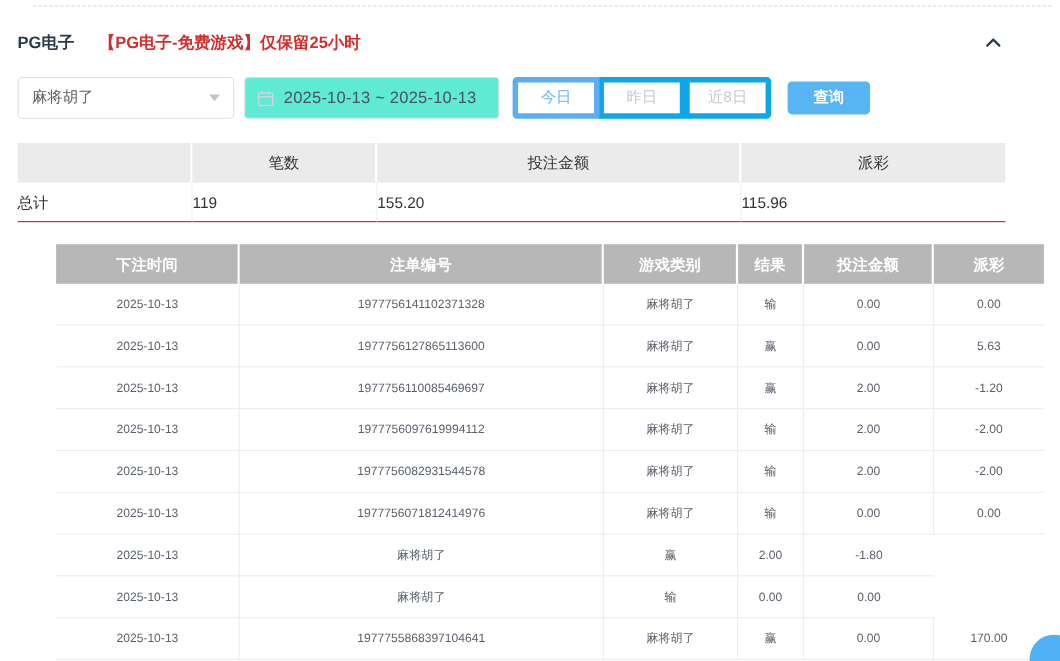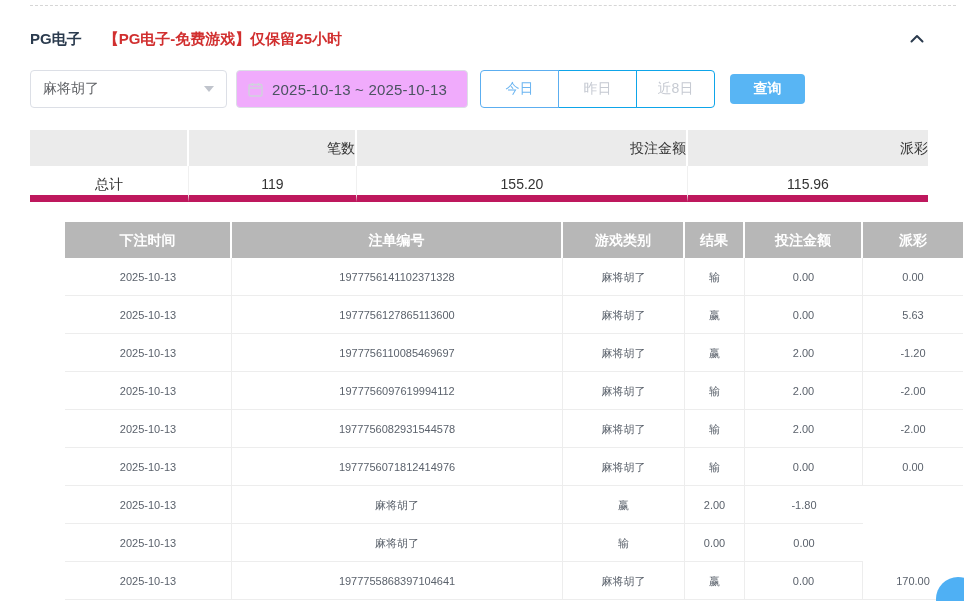--- a/index.html
+++ b/index.html
@@ -1,47 +1,47 @@
 <!DOCTYPE html>
 <html><head>
 <meta charset="utf-8">
 <style>
   * { margin:0; padding:0; box-sizing:border-box; }
   html,body { background:#fff; }
   body { font-family:"Liberation Sans","DejaVu Sans",sans-serif; }
   .page { position:relative; width:964px; height:601px; background:#fff; overflow:hidden; }
   .top-dash { position:absolute; top:5px; left:30px; right:8px; border-top:1px dashed #d6d6d6; }
-  .content { position:absolute; top:6px; left:30px; width:898px; }
+  .content { position:absolute; top:6px; left:16px; width:898px; }
 
   
   .panel-header { margin-top:22px; height:22px; display:flex; align-items:center; }
   .title { font-size:15px; font-weight:700; color:#2b3b4e; }
   .notice { margin-left:22px; font-size:15px; font-weight:700; color:#d12f2f; }
   .collapse { margin-left:auto; width:22px; height:22px; display:flex; align-items:center; justify-content:center; cursor:pointer; }
 
   
   .filter-row { margin-top:20px; height:38px; display:flex; align-items:center; }
   .select { width:197px; height:38px; border:1px solid #dcdfe6; border-radius:4px; display:flex; align-items:center; justify-content:space-between; padding:0 12px; font-size:14px; color:#606266; cursor:pointer; background:#fff; }
   .caret { width:0; height:0; border-left:5px solid transparent; border-right:5px solid transparent; border-top:6px solid #c0c4cc; }
-  .date-input { margin-left:9px; width:232px; height:38px; border:1px solid #dcdfe6; border-radius:4px; display:flex; align-items:center; padding:8px 11px; background:#f0abfc; cursor:pointer; }
+  .date-input { margin-left:9px; width:232px; height:38px; border:1px solid #dcdfe6; border-radius:4px; display:flex; align-items:center; padding:8px 11px; background:#5eead4; cursor:pointer; }
   .date-input .val { margin-left:9px; font-size:15px; color:#4a5360; letter-spacing:0.2px; }
   .btn-group { margin-left:12px; display:flex; }
-  .qbtn { position:relative; width:79px; height:38px; background:#fff; border:1px solid #0ea5e9; font-size:14px; color:#c6cad2; cursor:pointer; font-family:inherit; }
+  .qbtn { position:relative; width:79px; height:38px; background:#fff; border:5px solid #0ea5e9; font-size:14px; color:#c6cad2; cursor:pointer; font-family:inherit; }
   .qbtn + .qbtn { margin-left:-1px; }
   .qbtn:first-child { border-radius:4px 0 0 4px; }
   .qbtn:last-child { border-radius:0 4px 4px 0; }
   .qbtn.active { border-color:#5caef0; color:#6cb5f1; z-index:2; }
   .query { margin-left:15px; width:75px; height:30px; border:none; border-radius:4px; background:#58b5f4; color:#fff; font-size:14px; font-weight:700; cursor:pointer; font-family:inherit; }
 
   
   .summary { margin-top:22px; }
   .s-head, .s-body { display:grid; grid-template-columns:159px 168px 331px 240px; }
-  .s-head .cell { height:36px; line-height:36px; background:#ebebeb; text-align:right; font-size:14px; color:#333; border-right:2px solid #fff; }
+  .s-head .cell { height:36px; line-height:36px; background:#ebebeb; text-align:center; font-size:14px; color:#333; border-right:2px solid #fff; }
   .s-head .cell:last-child { border-right:none; }
-  .s-body .cell { height:36px; line-height:36px; text-align:center; font-size:14px; color:#333; border-right:1px solid #f0f0f0; border-bottom:7px solid #be185d; }
+  .s-body .cell { height:36px; line-height:36px; text-align:left; font-size:14px; color:#333; border-right:1px solid #f0f0f0; border-bottom:1px solid #be185d; }
   .s-body .cell:last-child { border-right:none; }
 
   
   .table { margin-top:20px; }
   .t-head, .t-row { display:grid; grid-template-columns:167px 331px 122px 60px 118px 100px;padding-left:35px; }
   .t-head .cell { height:36px; line-height:36px; background:#b7b7b7; color:#fff; font-size:14px; font-weight:700; text-align:center; border-right:2px solid #fff; overflow:hidden; }
   .t-head .cell:last-child { border-right:none; }
   .t-row .cell { height:38px; line-height:38px; text-align:center; font-size:11px; color:#5b626c; border-right:1px solid #ededed; border-bottom:1px solid #ededed; white-space:nowrap; overflow:hidden; }
   .t-row .cell:last-child { border-right:none; }
   .neg { color:#f2535f; }

